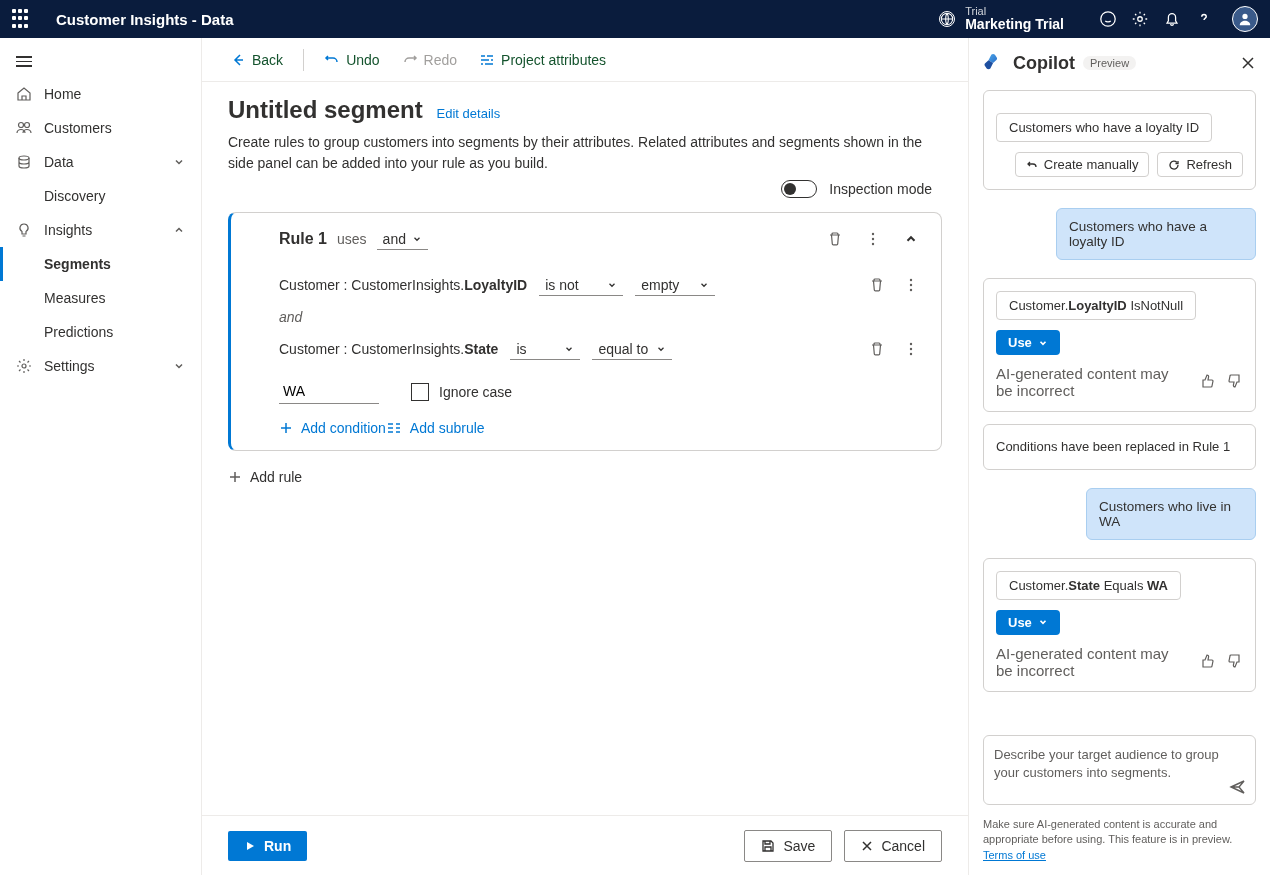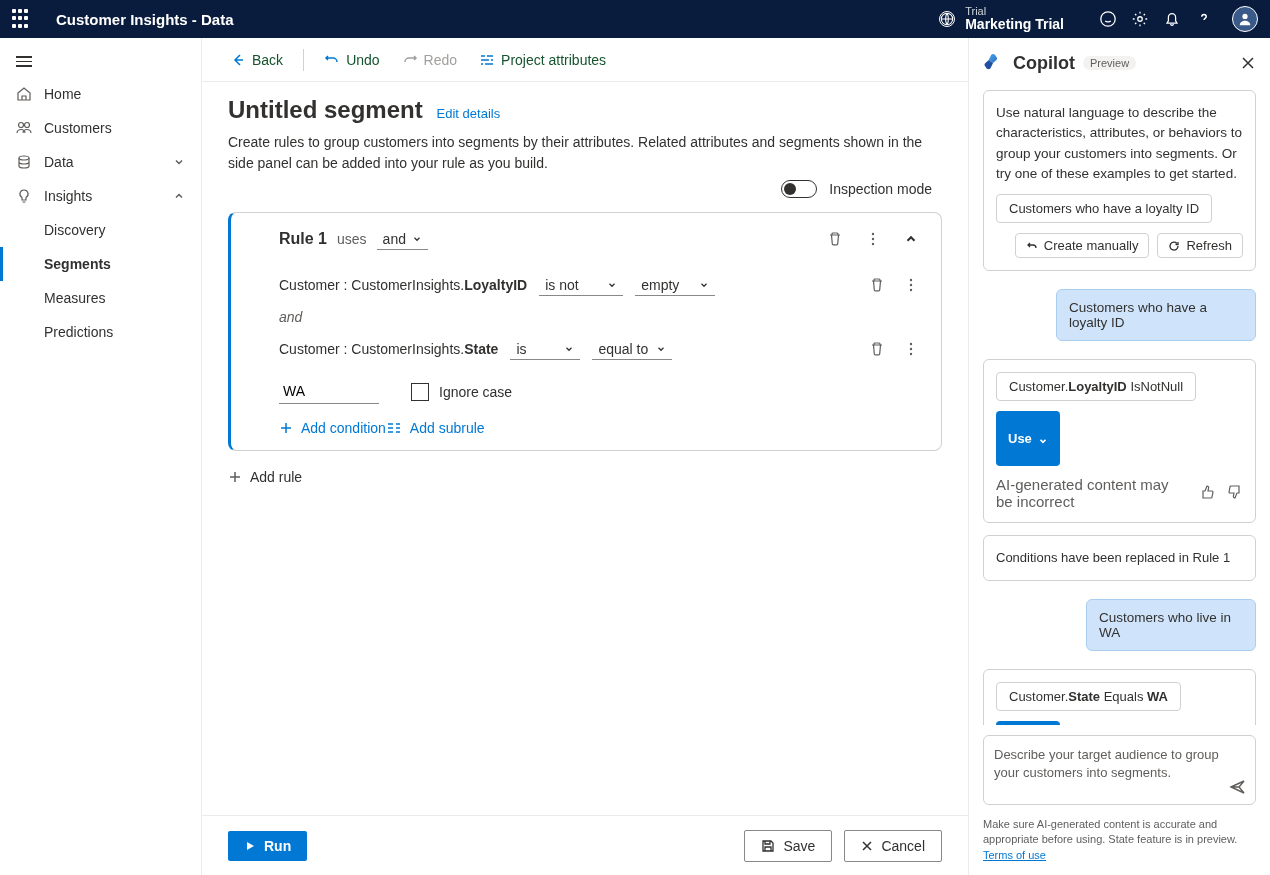--- a/index.html
+++ b/index.html
@@ -101,21 +101,21 @@
 .cp-head .t{font-size:18px;font-weight:600;}
 .cp-head .badge{font-size:11px;background:#f3f2f1;border-radius:8px;padding:1px 7px;color:#605e5c;}
 .cp-head .close{margin-left:auto;cursor:pointer;}
 .cp-body{flex:1;overflow-y:auto;padding:0 6px 0 14px;position:relative;}
 .cp-card{border:1px solid #d2d0ce;border-radius:6px;padding:12px;margin:6px 8px 12px 0;}
 .cp-text{font-size:13.5px;line-height:1.5;color:#323130;}
 .chip{display:inline-block;border:1px solid #d2d0ce;border-radius:4px;padding:6px 12px;font-size:13px;margin-top:10px;cursor:pointer;}
 .chip-row{display:flex;gap:8px;margin-top:10px;justify-content:flex-end;}
 .chip-sm{display:flex;align-items:center;gap:6px;border:1px solid #d2d0ce;border-radius:4px;padding:4px 10px;font-size:13px;cursor:pointer;}
 .user-bubble{background:#cfe4fa;border:1px solid #a9cef0;border-radius:6px;padding:10px 12px;margin:6px 8px 12px auto;max-width:200px;font-size:13.5px;}
-.use-btn{display:inline-flex;align-items:flex-end;gap:6px;background:#0078d4;color:#fff;border-radius:4px;padding:20px 12px;font-size:13px;font-weight:600;margin-top:10px;cursor:pointer;}
+.use-btn{display:inline-flex;align-items:center;gap:6px;background:#0078d4;color:#fff;border-radius:4px;padding:5px 12px;font-size:13px;font-weight:600;margin-top:10px;cursor:pointer;}
 .cp-meta{font-size:15px;color:#605e5c;margin-top:10px;display:flex;align-items:center;gap:12px;}
 .thumb{width:18px;height:18px;color:#605e5c;}
 .cp-input-area{padding:10px 14px 6px 14px;}
 .cp-input{border:1px solid #d2d0ce;border-radius:6px;padding:10px;position:relative;min-height:70px;}
 .cp-input .ph{color:#605e5c;font-size:13px;line-height:1.4;}
 .cp-send{position:absolute;right:8px;bottom:8px;cursor:pointer;color:#605e5c;}
 .cp-foot{font-size:11px;color:#605e5c;padding:6px 14px 12px 14px;line-height:1.4;}
 .cp-foot a{color:#0078d4;}
 .msg-wrap{display:flex;}
 .msg-wrap.right{justify-content:flex-end;}
@@ -214,45 +214,59 @@
             <path d="M3 4v8c0 1.1 2.2 2 5 2s5-.9 5-2V4M3 8c0 1.1 2.2 2 5 2s5-.9 5-2"></path>
           </svg>
         </span>
       <span>Data</span>
       <span class="chev">
           <svg width="12" height="12" viewBox="0 0 12 12" fill="none" stroke="currentColor" stroke-width="1.5">
             <path d="M3 4.5l3 3 3-3"></path>
           </svg>
         </span>
     </div>
+    <div class="nav-item nav-sub">
+        <span>Discovery</span>
+      </div>
     <div class="nav-item">
       <span class="ico">
           <svg width="16" height="16" viewBox="0 0 16 16" fill="none" stroke="currentColor" stroke-width="1.2">
             <path d="M8 2a4 4 0 00-2 7.5V12h4V9.5A4 4 0 008 2zM6.5 14h3"></path>
           </svg>
         </span>
       <span>Insights</span>
       <span class="chev">
           <svg width="12" height="12" viewBox="0 0 12 12" fill="none" stroke="currentColor" stroke-width="1.5">
             <path d="M3 7.5l3-3 3 3"></path>
           </svg>
         </span>
     </div>
-    <div class="nav-item nav-sub">
-        <span>Discovery</span>
-      </div>
     <div class="nav-item nav-sub active">
         <span>Segments</span>
       </div>
     <div class="nav-item nav-sub">
         <span>Measures</span>
       </div>
     <div class="nav-item nav-sub">
         <span>Predictions</span>
       </div>
+    <div class="nav-item">
+      <span class="ico">
+          <svg width="16" height="16" viewBox="0 0 16 16" fill="none" stroke="currentColor" stroke-width="1.2">
+            <circle cx="8" cy="8" r="2"></circle>
+            <path d="M8 1v2M8 13v2M1 8h2M13 8h2M3 3l1.5 1.5M11.5 11.5L13 13M13 3l-1.5 1.5M4.5 11.5L3 13"></path>
+          </svg>
+        </span>
+      <span>Settings</span>
+      <span class="chev">
+          <svg width="12" height="12" viewBox="0 0 12 12" fill="none" stroke="currentColor" stroke-width="1.5">
+            <path d="M3 4.5l3 3 3-3"></path>
+          </svg>
+        </span>
+    </div>
   </div>
 
   <div class="content">
     <div class="editor">
       <div class="editor-bar">
         <div class="eb-btn">
           <span>
               <svg width="16" height="16" viewBox="0 0 16 16" fill="none" stroke="#0078d4" stroke-width="1.5">
                 <path d="M10 3L5 8l5 5M5 8h8"></path>
               </svg>
@@ -471,21 +485,20 @@
         <span class="t">Copilot</span>
         <span class="badge">Preview</span>
         <span class="close">
             <svg width="16" height="16" viewBox="0 0 16 16" fill="none" stroke="#323130" stroke-width="1.5">
               <path d="M3 3l10 10M13 3L3 13"></path>
             </svg>
           </span>
       </div>
       <div class="cp-body">
         <div class="cp-card">
-          <div class="cp-text">Use natural language to describe the characteristics, attributes, or behaviors to group your customers into segments. Or try one of these examples to get started.</div>
           <div class="chip">Customers who have a loyalty ID</div>
           <div class="chip-row">
             <div class="chip-sm">
               <span>
                   <svg width="12" height="12" viewBox="0 0 12 12" fill="none" stroke="currentColor" stroke-width="1.3">
                     <path d="M4 3L2 5l2 2M2 5h5a3 3 0 013 3"></path>
                   </svg>
                 </span>
               <span>Create manually</span>
             </div>
@@ -566,17 +579,17 @@
         <div class="cp-input">
           <div class="ph">Describe your target audience to group your customers into segments.</div>
           <div class="cp-send">
               <svg width="18" height="18" viewBox="0 0 18 18" fill="none" stroke="currentColor" stroke-width="1.4">
                 <path d="M2 9l13-6-5 6 5 6-13-6zM10 9H2"></path>
               </svg>
             </div>
         </div>
       </div>
       <div class="cp-foot">
-        <span>Make sure AI-generated content is accurate and appropriate before using. State feature is in preview. </span><a href="#">Terms of use</a>
+        <span>Make sure AI-generated content is accurate and appropriate before using. This feature is in preview. </span><a href="#">Terms of use</a>
       </div>
     </div>
   </div>
 </div>
 
 </body></html>

